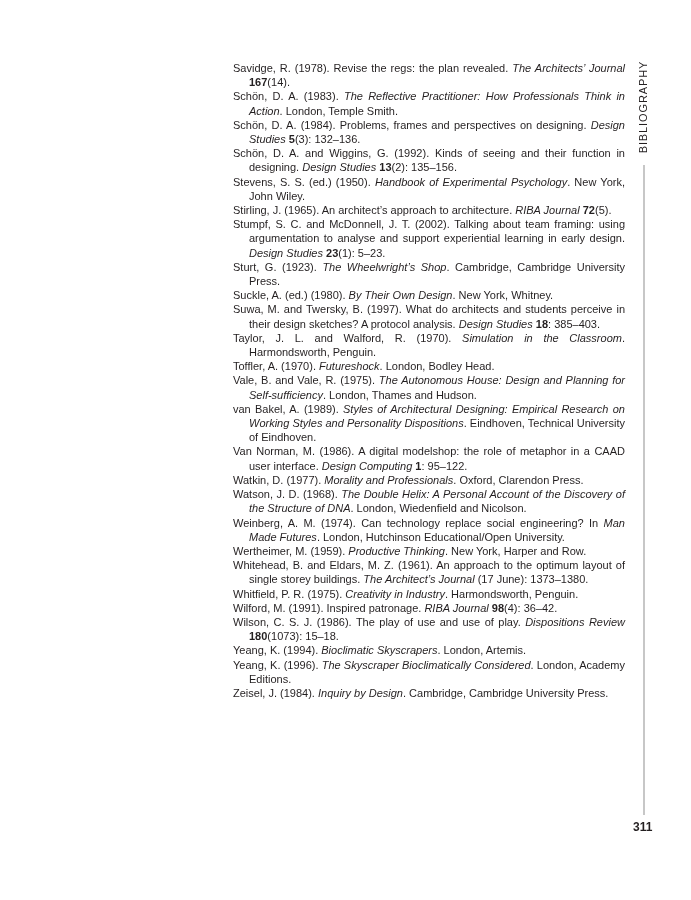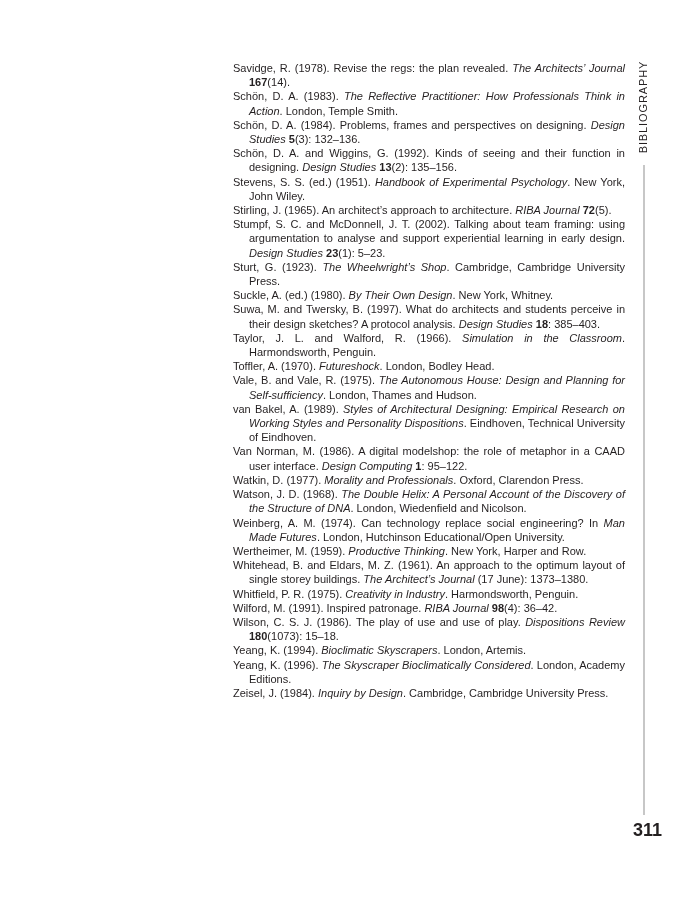--- a/index.html
+++ b/index.html
@@ -52,42 +52,42 @@
     left: 643px;
     top: 165px;
     width: 2px;
     height: 650px;
     background: #c7c7c7;
   }
   .page-number {
     position: absolute;
     left: 633px;
     top: 820px;
-    font-size: 18px;
+    font-size: 12px;
     font-weight: 600;
     color: #231f20;
   }
 </style>
 </head>
 <body>
 
 <div class="page">
 
   <div class="bib-content">
       <p class="entry"><span>Savidge, R. (1978). Revise the regs: the plan revealed. </span><i>The Architects’ Journal</i><span> </span><b>167</b><span>(14).</span></p>
       <p class="entry"><span>Schön, D. A. (1983). </span><i>The Reflective Practitioner: How Professionals Think in Action</i><span>. London, Temple Smith.</span></p>
       <p class="entry"><span>Schön, D. A. (1984). Problems, frames and perspectives on designing. </span><i>Design Studies</i><span> </span><b>5</b><span>(3): 132–136.</span></p>
       <p class="entry"><span>Schön, D. A. and Wiggins, G. (1992). Kinds of seeing and their function in designing. </span><i>Design Studies</i><span> </span><b>13</b><span>(2): 135–156.</span></p>
-      <p class="entry"><span>Stevens, S. S. (ed.) (1951). </span><i>Handbook of Experimental Psychology</i><span>. New York, John Wiley.</span></p>
+      <p class="entry"><span>Stevens, S. S. (ed.) (1950). </span><i>Handbook of Experimental Psychology</i><span>. New York, John Wiley.</span></p>
       <p class="entry"><span>Stirling, J. (1965). An architect’s approach to architecture. </span><i>RIBA Journal</i><span> </span><b>72</b><span>(5).</span></p>
       <p class="entry"><span>Stumpf, S. C. and McDonnell, J. T. (2002). Talking about team framing: using argumentation to analyse and support experiential learning in early design. </span><i>Design Studies</i><span> </span><b>23</b><span>(1): 5–23.</span></p>
       <p class="entry"><span>Sturt, G. (1923). </span><i>The Wheelwright’s Shop</i><span>. Cambridge, Cambridge University Press.</span></p>
       <p class="entry"><span>Suckle, A. (ed.) (1980). </span><i>By Their Own Design</i><span>. New York, Whitney.</span></p>
       <p class="entry"><span>Suwa, M. and Twersky, B. (1997). What do architects and students perceive in their design sketches? A protocol analysis. </span><i>Design Studies</i><span> </span><b>18</b><span>: 385–403.</span></p>
-      <p class="entry"><span>Taylor, J. L. and Walford, R. (1966). </span><i>Simulation in the Classroom</i><span>. Harmondsworth, Penguin.</span></p>
+      <p class="entry"><span>Taylor, J. L. and Walford, R. (1970). </span><i>Simulation in the Classroom</i><span>. Harmondsworth, Penguin.</span></p>
       <p class="entry"><span>Toffler, A. (1970). </span><i>Futureshock</i><span>. London, Bodley Head.</span></p>
       <p class="entry"><span>Vale, B. and Vale, R. (1975). </span><i>The Autonomous House: Design and Planning for Self-sufficiency</i><span>. London, Thames and Hudson.</span></p>
       <p class="entry"><span>van Bakel, A. (1989). </span><i>Styles of Architectural Designing: Empirical Research on Working Styles and Personality Dispositions</i><span>. Eindhoven, Technical University of Eindhoven.</span></p>
       <p class="entry"><span>Van Norman, M. (1986). A digital modelshop: the role of metaphor in a CAAD user interface. </span><i>Design Computing</i><span> </span><b>1</b><span>: 95–122.</span></p>
       <p class="entry"><span>Watkin, D. (1977). </span><i>Morality and Professionals</i><span>. Oxford, Clarendon Press.</span></p>
       <p class="entry"><span>Watson, J. D. (1968). </span><i>The Double Helix: A Personal Account of the Discovery of the Structure of DNA</i><span>. London, Wiedenfield and Nicolson.</span></p>
       <p class="entry"><span>Weinberg, A. M. (1974). Can technology replace social engineering? In </span><i>Man Made Futures</i><span>. London, Hutchinson Educational/Open University.</span></p>
       <p class="entry"><span>Wertheimer, M. (1959). </span><i>Productive Thinking</i><span>. New York, Harper and Row.</span></p>
       <p class="entry"><span>Whitehead, B. and Eldars, M. Z. (1961). An approach to the optimum layout of single storey buildings. </span><i>The Architect’s Journal</i><span> (17 June): 1373–1380.</span></p>
       <p class="entry"><span>Whitfield, P. R. (1975). </span><i>Creativity in Industry</i><span>. Harmondsworth, Penguin.</span></p>

